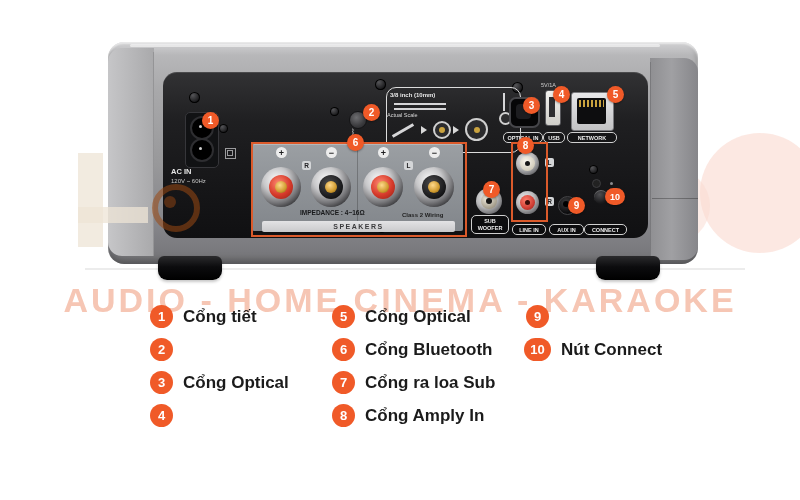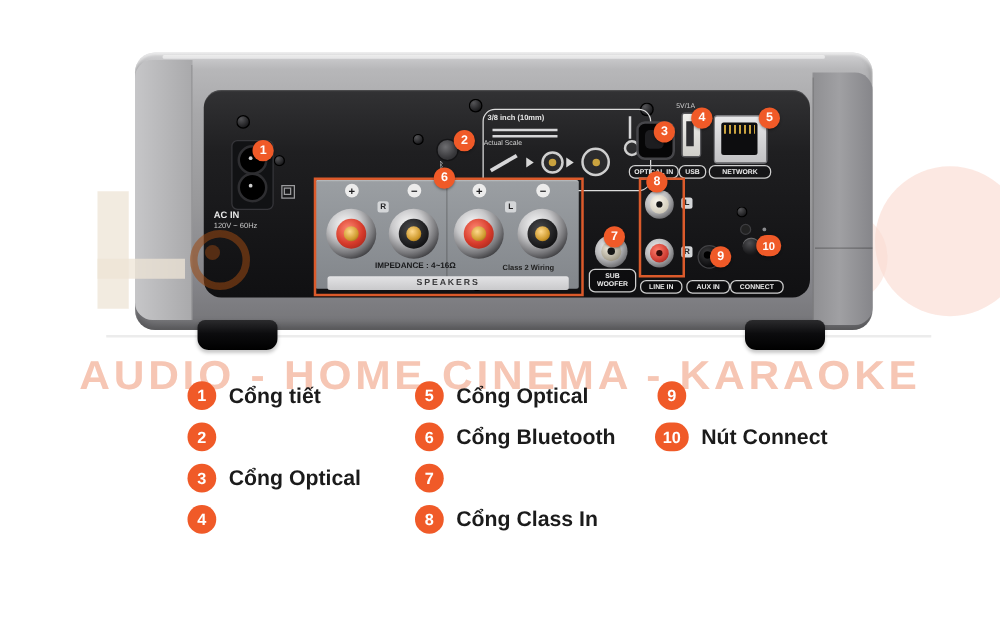--- a/index.html
+++ b/index.html
@@ -271,24 +271,25 @@
   <div class="abs leg-item" style="left:332px;top:305px;">
     <span class="leg-badge">5</span>
     <span class="leg-label">Cổng Optical</span>
   </div>
   <div class="abs leg-item" style="left:332px;top:338px;">
     <span class="leg-badge">6</span>
     <span class="leg-label">Cổng Bluetooth</span>
   </div>
   <div class="abs leg-item" style="left:332px;top:371px;">
     <span class="leg-badge">7</span>
+    <span class="leg-label">Cổng ra loa Sub</span>
   </div>
   <div class="abs leg-item" style="left:332px;top:404px;">
     <span class="leg-badge">8</span>
-    <span class="leg-label">Cổng Class In</span>
+    <span class="leg-label">Cổng Amply In</span>
   </div>
   <div class="abs leg-item" style="left:526px;top:305px;">
     <span class="leg-badge">9</span>
   </div>
   <div class="abs leg-item" style="left:524px;top:338px;">
     <span class="leg-badge wide">10</span>
     <span class="leg-label">Nút Connect</span>
   </div>
 
 

